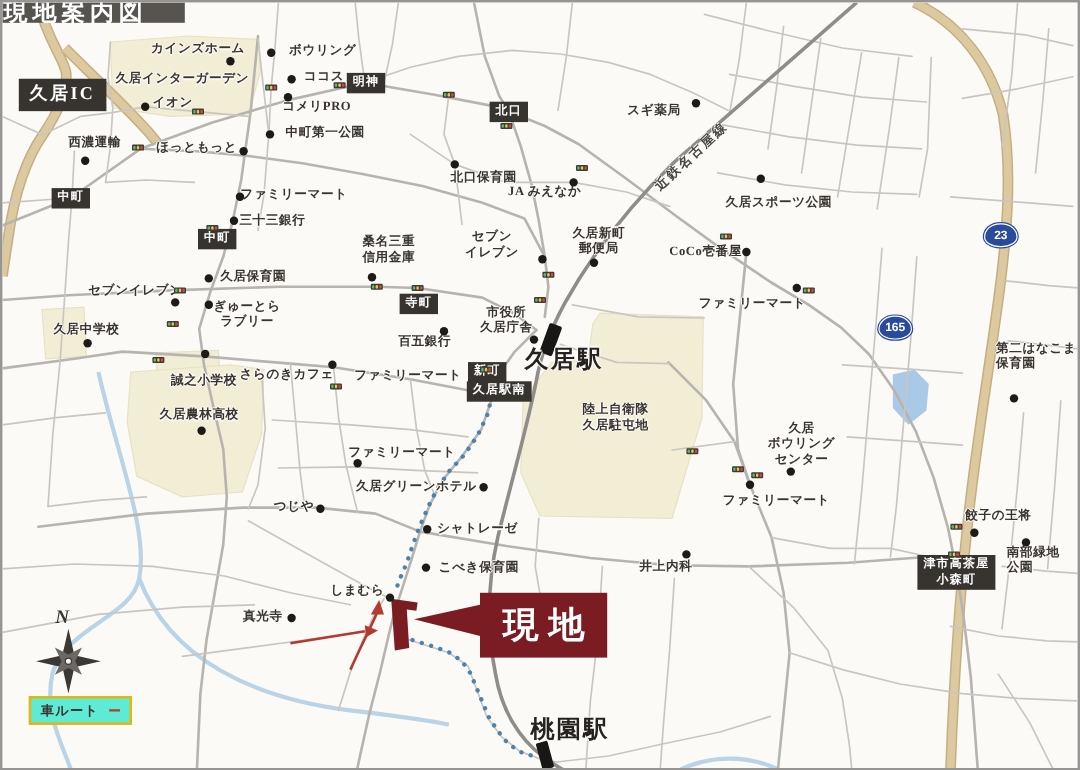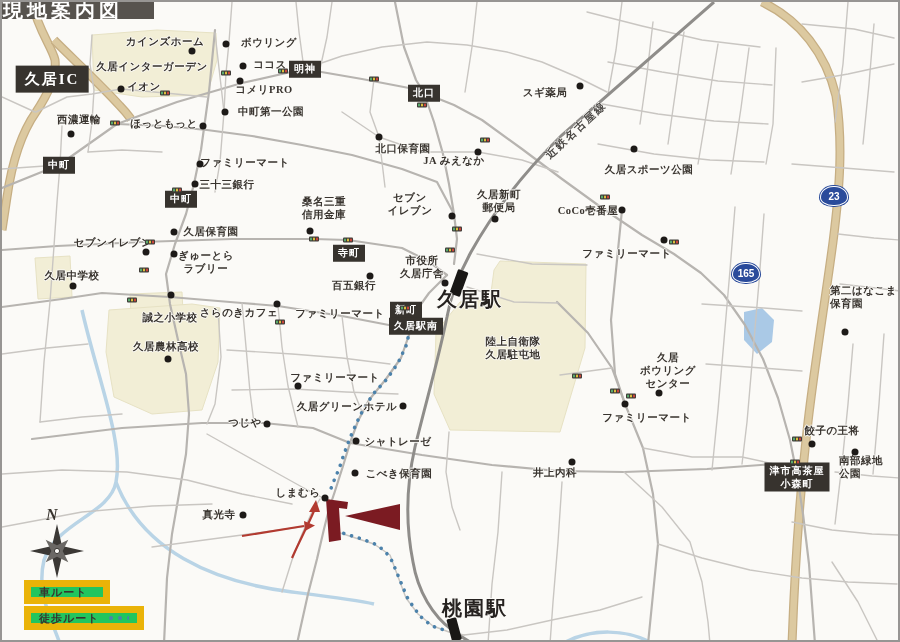--- a/index.html
+++ b/index.html
@@ -41,21 +41,21 @@
   .signal .g{background:#5cb271;} .signal .y{background:#e6c93f;} .signal .r{background:#d2473c;}
   .header{position:absolute;left:0;top:0;z-index:5;background:#57534e;color:#fff;width:152px;height:17px;
        display:flex;align-items:center;padding-left:1px;box-sizing:border-box;
        font-size:20px;font-weight:700;letter-spacing:4px;}
   .rail-label{position:absolute;left:574px;top:128px;z-index:3;transform:translate(-50%,-50%) rotate(-43deg);
        font-size:11px;font-weight:700;color:#4a4744;letter-spacing:2px;white-space:nowrap;
        text-shadow:0 1px 0 #fbfaf7,0 -1px 0 #fbfaf7;}
   .site-banner{position:absolute;left:398px;top:492px;width:106px;height:54px;z-index:4;background:#7b1b22;
        color:#fff;display:flex;align-items:center;justify-content:center;font-size:30px;font-weight:700;
        letter-spacing:8px;text-indent:8px;}
-  .legend-box{position:absolute;z-index:5;background:#22c55e;border:7px solid #eab308;height:24px;
+  .legend-box{position:absolute;z-index:5;background:#5eead4;border:2px solid #eab308;height:24px;
        display:flex;align-items:center;padding:0 8px;box-sizing:border-box;gap:7px;}
   .legend-box .lab{font-size:11px;font-weight:700;color:#39342f;letter-spacing:1px;white-space:nowrap;}
   .compass-n{position:absolute;left:44px;top:504px;z-index:3;font-size:16px;font-weight:700;font-style:italic;
        color:#39352f;}
 </style>
 </head>
 <body>
 
 <div class="frame">
 
@@ -424,33 +424,24 @@
         <i class="g"></i>
         <i class="y"></i>
         <i class="r"></i>
       </div>
     </div>
 
   <div class="rail-label">近鉄名古屋線</div>
 
   <div class="header">現地案内図</div>
 
+  <div class="site-banner">現地</div>
 
   <div class="compass-n">N</div>
 
   <div class="legend-box" style="left:22px;top:578px;width:86px;">
     <span class="lab">車ルート</span>
     <svg width="32" height="10">
       <line x1="1" y1="5" x2="24" y2="5" stroke="#b23a30" stroke-width="2"></line>
       <polygon points="23,1 31,5 23,9" fill="#b23a30"></polygon>
     </svg>
   </div>
-  <div class="legend-box" style="left:22px;top:604px;width:120px;">
-    <span class="lab">徒歩ルート</span>
-    <svg width="46" height="8">
-      <circle cx="4" cy="4" r="2" fill="#4c82ab"></circle>
-        <circle cx="13" cy="4" r="2" fill="#4c82ab"></circle>
-      <circle cx="22" cy="4" r="2" fill="#4c82ab"></circle>
-        <circle cx="31" cy="4" r="2" fill="#4c82ab"></circle>
-      <circle cx="40" cy="4" r="2" fill="#4c82ab"></circle>
-    </svg>
-  </div>
 </div>
 
 </body></html>

